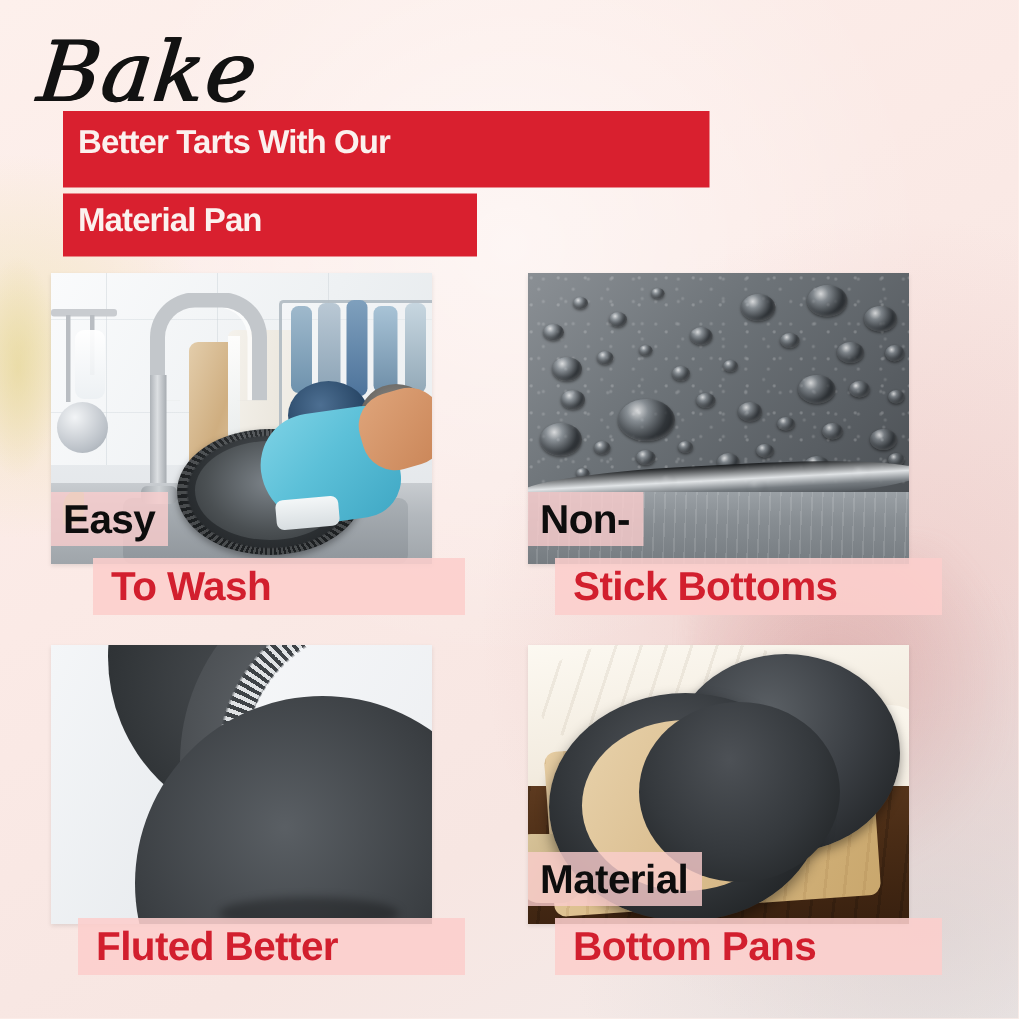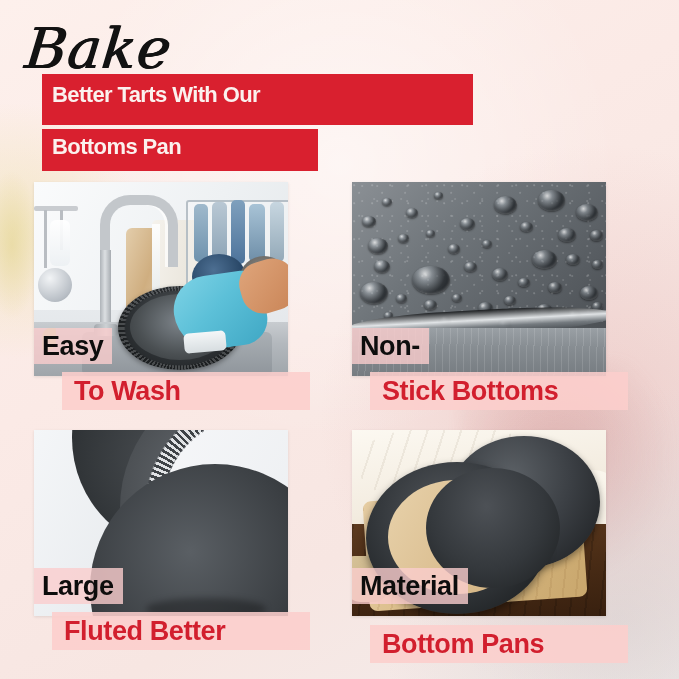--- a/index.html
+++ b/index.html
@@ -214,21 +214,21 @@
   <div class="bg-base"></div>
   <div class="bg-warm"></div>
   <div class="bg-blob"></div>
   <div class="bg-gray"></div>
 
   <div class="header">
     <div class="hbar hbar1"></div>
     <div class="hbar hbar2"></div>
     <div class="script-word">Bake</div>
     <div class="hline hline1">Better Tarts With Our</div>
-    <div class="hline hline2">Bottoms Pan</div>
+    <div class="hline hline2">Material Pan</div>
   </div>
 
   <div class="card c1">
     <div class="photo p1" style="width:254px;height:194px;">
       <div class="wall"></div>
       <div class="tile"></div>
       <div class="ledge"></div>
       <div class="hang1"></div>
       <div class="hang2"></div>
       <div class="bottle"></div>
@@ -327,23 +327,20 @@
   <div class="card c3">
     <div class="photo p3" style="width:254px;height:186px;">
       <div class="disc-dark"></div>
       <div class="ring-out"></div>
       <div class="ring-hole"></div>
       <div class="flute3"></div>
       <div class="wedge"></div>
       <div class="lower-ring"></div>
       <div class="lower-flute"></div>
       <div class="base-shadow"></div>
-      <div class="band band-top" style="left:0;top:138px;">
-        <span class="lbl-black">Large</span>
-      </div>
     </div>
     <div class="band band-bot" style="left:18px;top:182px;width:236px;">
       <span class="lbl-red">Fluted Better</span>
     </div>
   </div>
 
   <div class="card c4">
     <div class="photo p4" style="width:254px;height:186px;">
       <div class="cloth">
         <div class="cloth-f"></div>
@@ -358,18 +355,18 @@
       <div class="bowl4"></div>
       <div class="disc4"></div>
       <div class="ring4"></div>
       <div class="ring4-in"></div>
       <div class="ring4-ov"></div>
       <div class="flute4"></div>
       <div class="band band-top" style="left:0;top:138px;">
         <span class="lbl-black">Material</span>
       </div>
     </div>
-    <div class="band band-bot" style="left:18px;top:195px;width:236px;">
+    <div class="band band-bot" style="left:18px;top:182px;width:236px;">
       <span class="lbl-red">Bottom  Pans</span>
     </div>
   </div>
 
 </div>
 
 </body></html>

